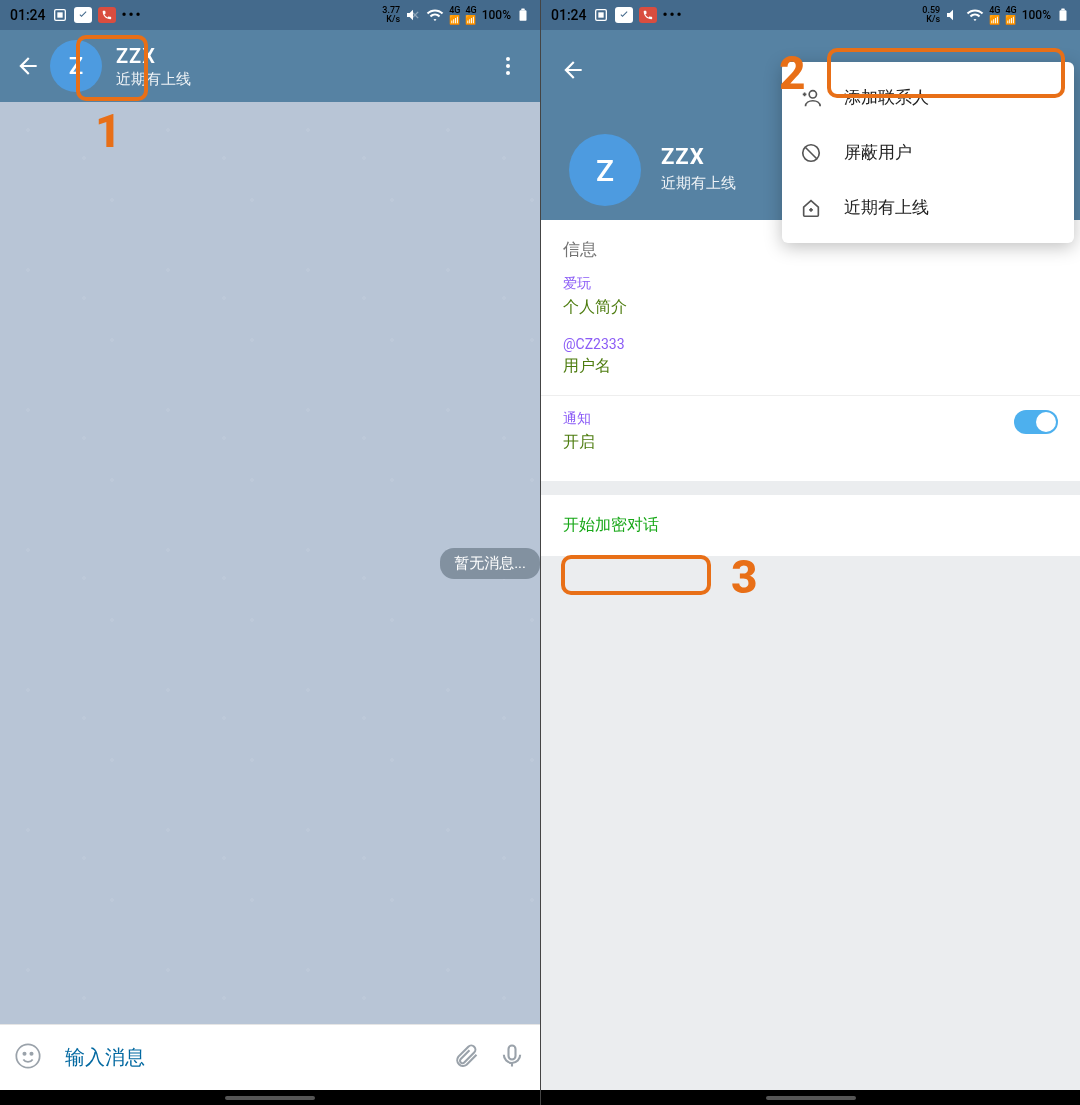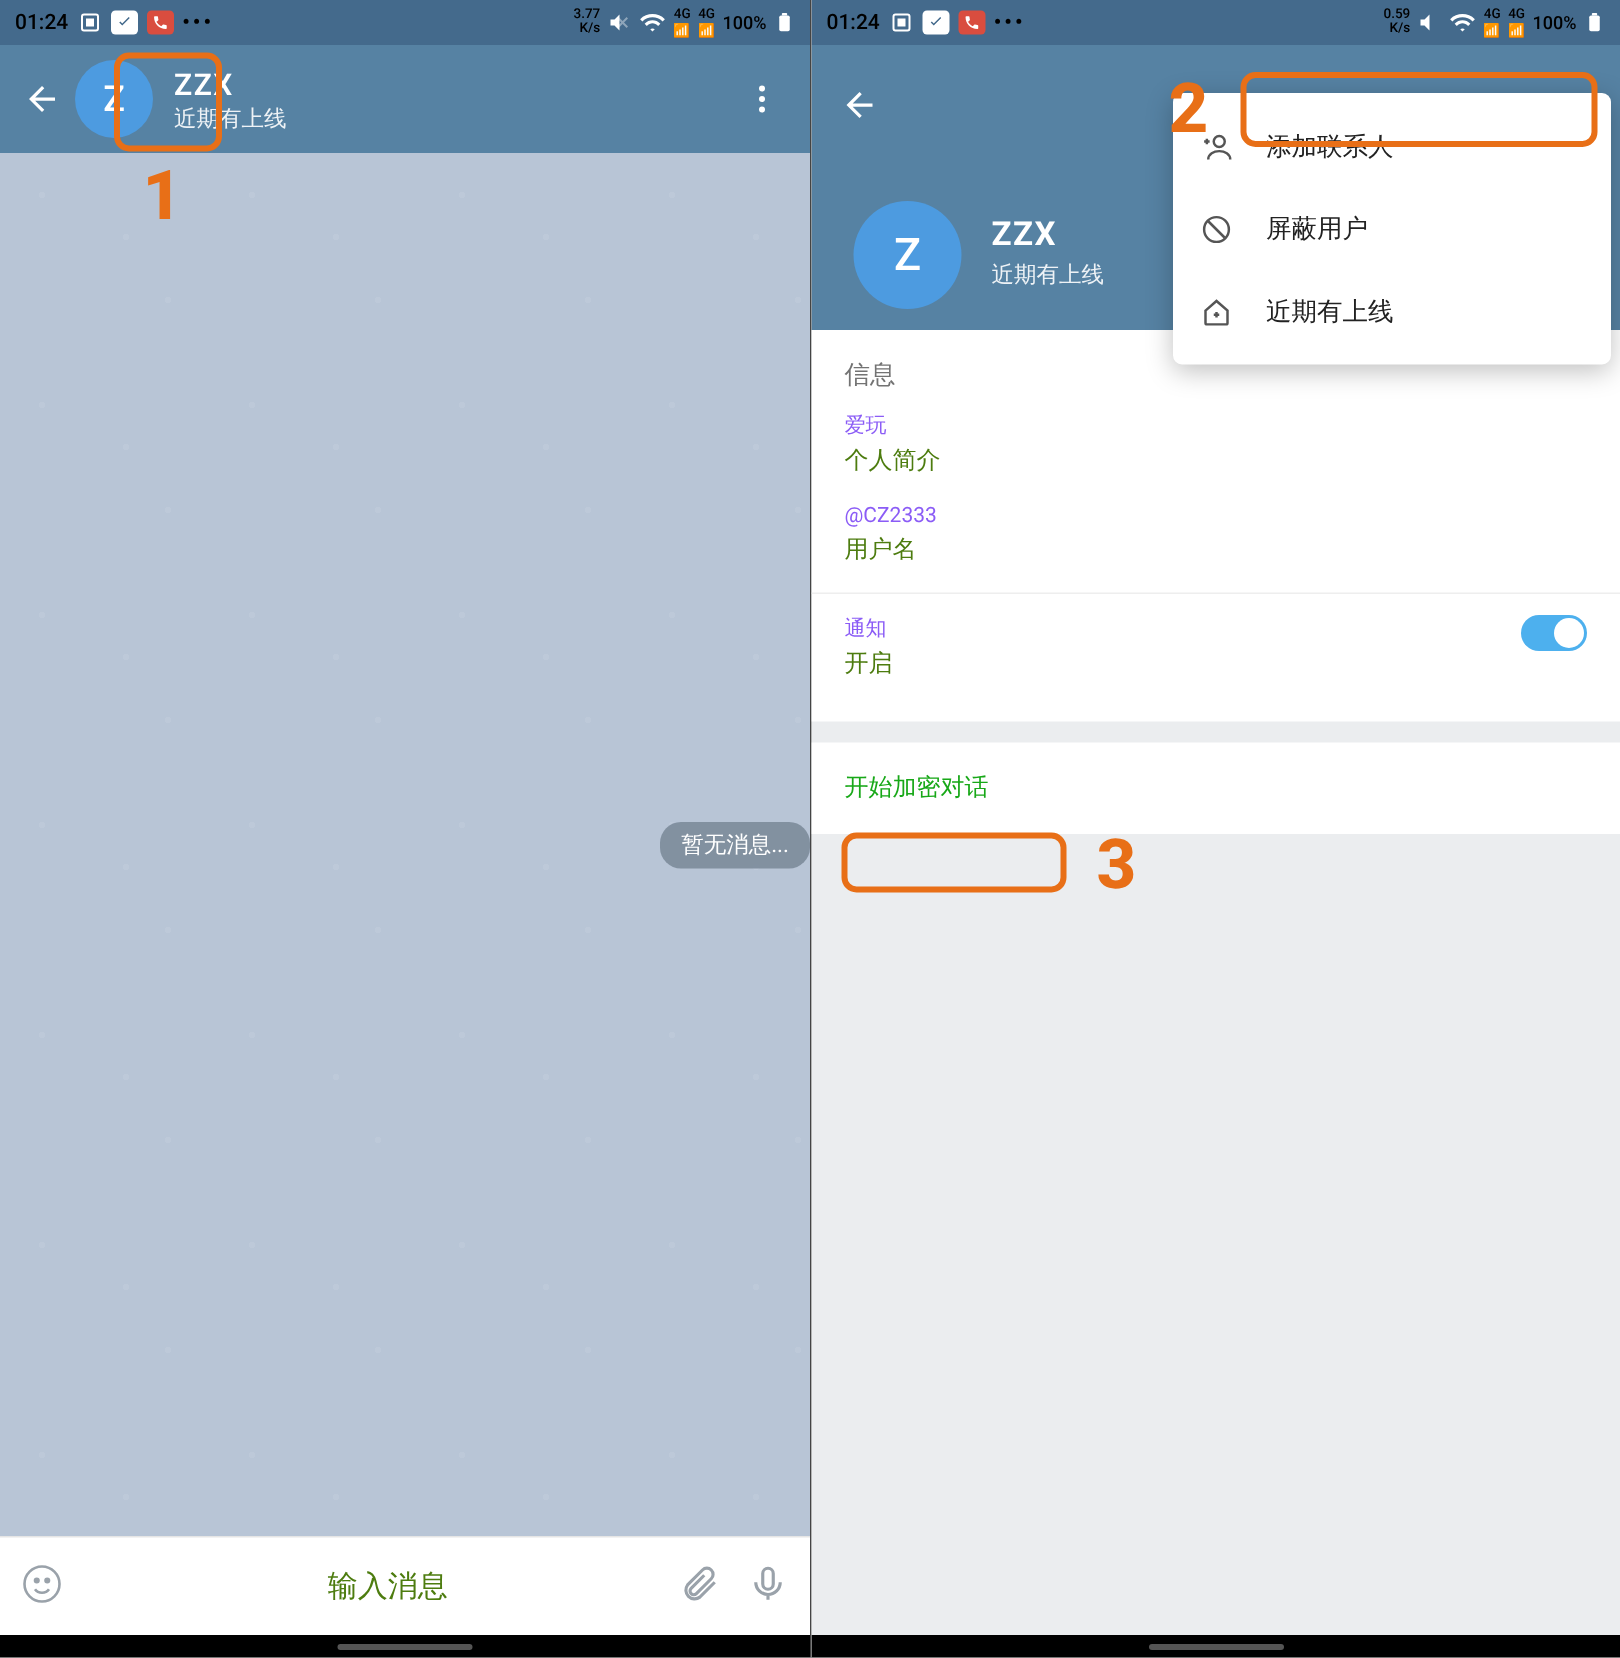--- a/index.html
+++ b/index.html
@@ -94,24 +94,23 @@
   .input-bar {
     height: 66px;
     display: flex;
     align-items: center;
     padding: 0 14px;
     border-top: 1px solid #e5e5e5;
     background: #fff;
   }
   .input-placeholder {
     flex: 1;
-    color: #4d7c0f;
+    color: #0369a1;
     font-size: 20px;
     margin-left: 23px;
-    text-align: center;
   }
   .input-icon { color: #8e99a4; }
 
   .nav-bar {
     height: 16px; background: #000;
     display:flex; justify-content:space-around; align-items:center;
   }
   .nav-bar span { width: 90px; height: 4px; background:#555; border-radius:2px; }
 
   

